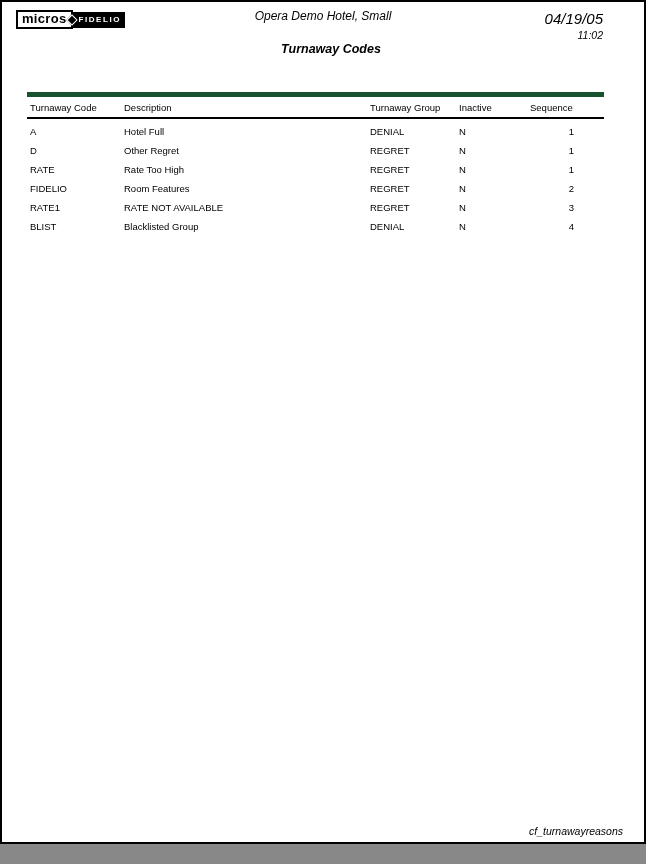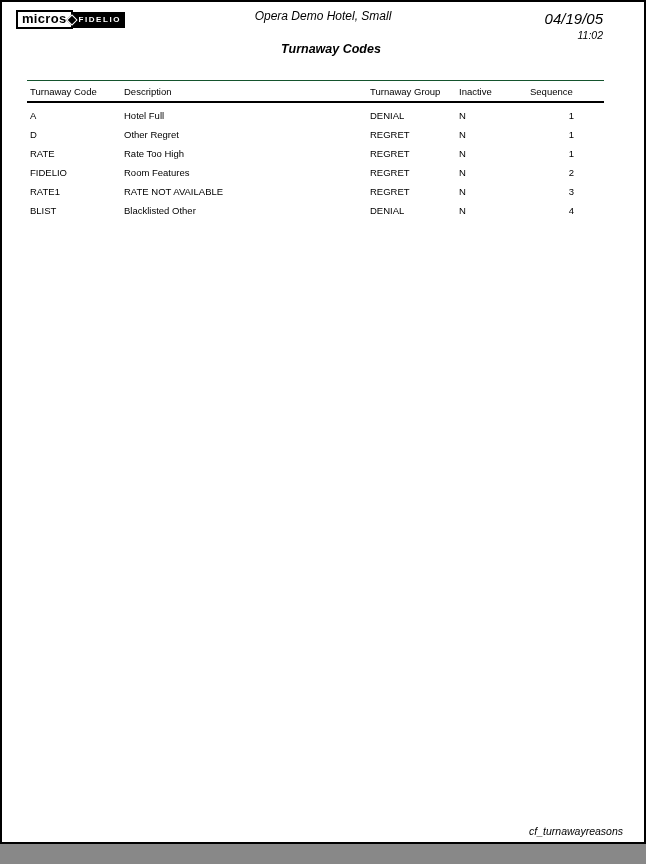--- a/index.html
+++ b/index.html
@@ -82,23 +82,23 @@
   .hdr-time {
     position: absolute;
     right: 41px; top: 27px;
     font-size: 10.5px;
     font-style: italic;
   }
 
   
   .report-table {
     position: absolute;
-    left: 25px; top: 78px;
+    left: 25px; top: 90px;
     width: 577px;
-    border-top: 1px solid #14532d;
+    border-top: 5px solid #14532d;
     font-size: 9.5px;
   }
   .trow {
     display: grid;
     grid-template-columns: 94px 246px 89px 71px 74px;
     padding-left: 3px;
     align-items: center;
   }
   .thead-row {
     height: 22px;
@@ -185,21 +185,21 @@
     <div class="trow">
       <span class="cell">RATE1</span>
       <span class="cell">RATE NOT AVAILABLE</span>
       <span class="cell">REGRET</span>
       <span class="cell">N</span>
       <span class="cell seq-val">3</span>
     </div>
 
     <div class="trow">
       <span class="cell">BLIST</span>
-      <span class="cell">Blacklisted Other</span>
+      <span class="cell">Blacklisted Group</span>
       <span class="cell">DENIAL</span>
       <span class="cell">N</span>
       <span class="cell seq-val">4</span>
     </div>
   </div>
   </div>
 
   <div class="footer-id">cf_turnawayreasons</div>
 
 </div>

